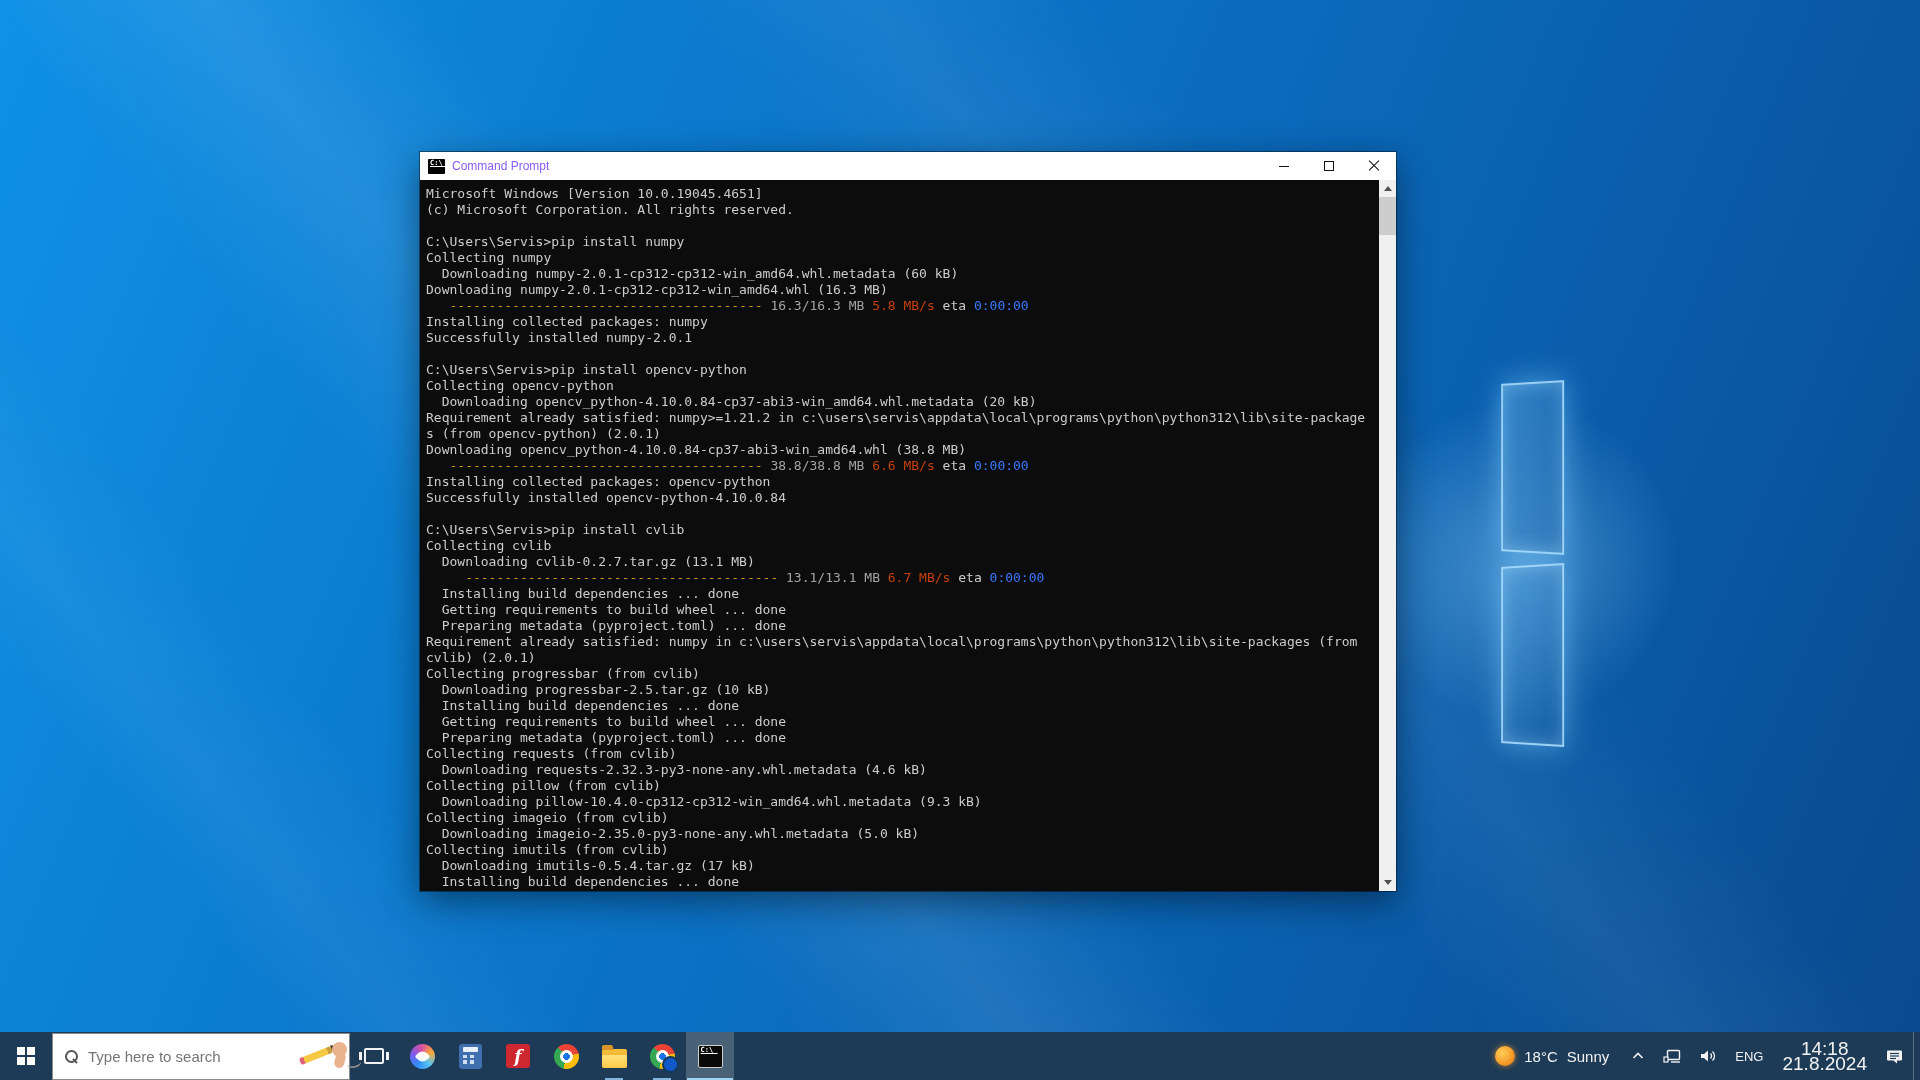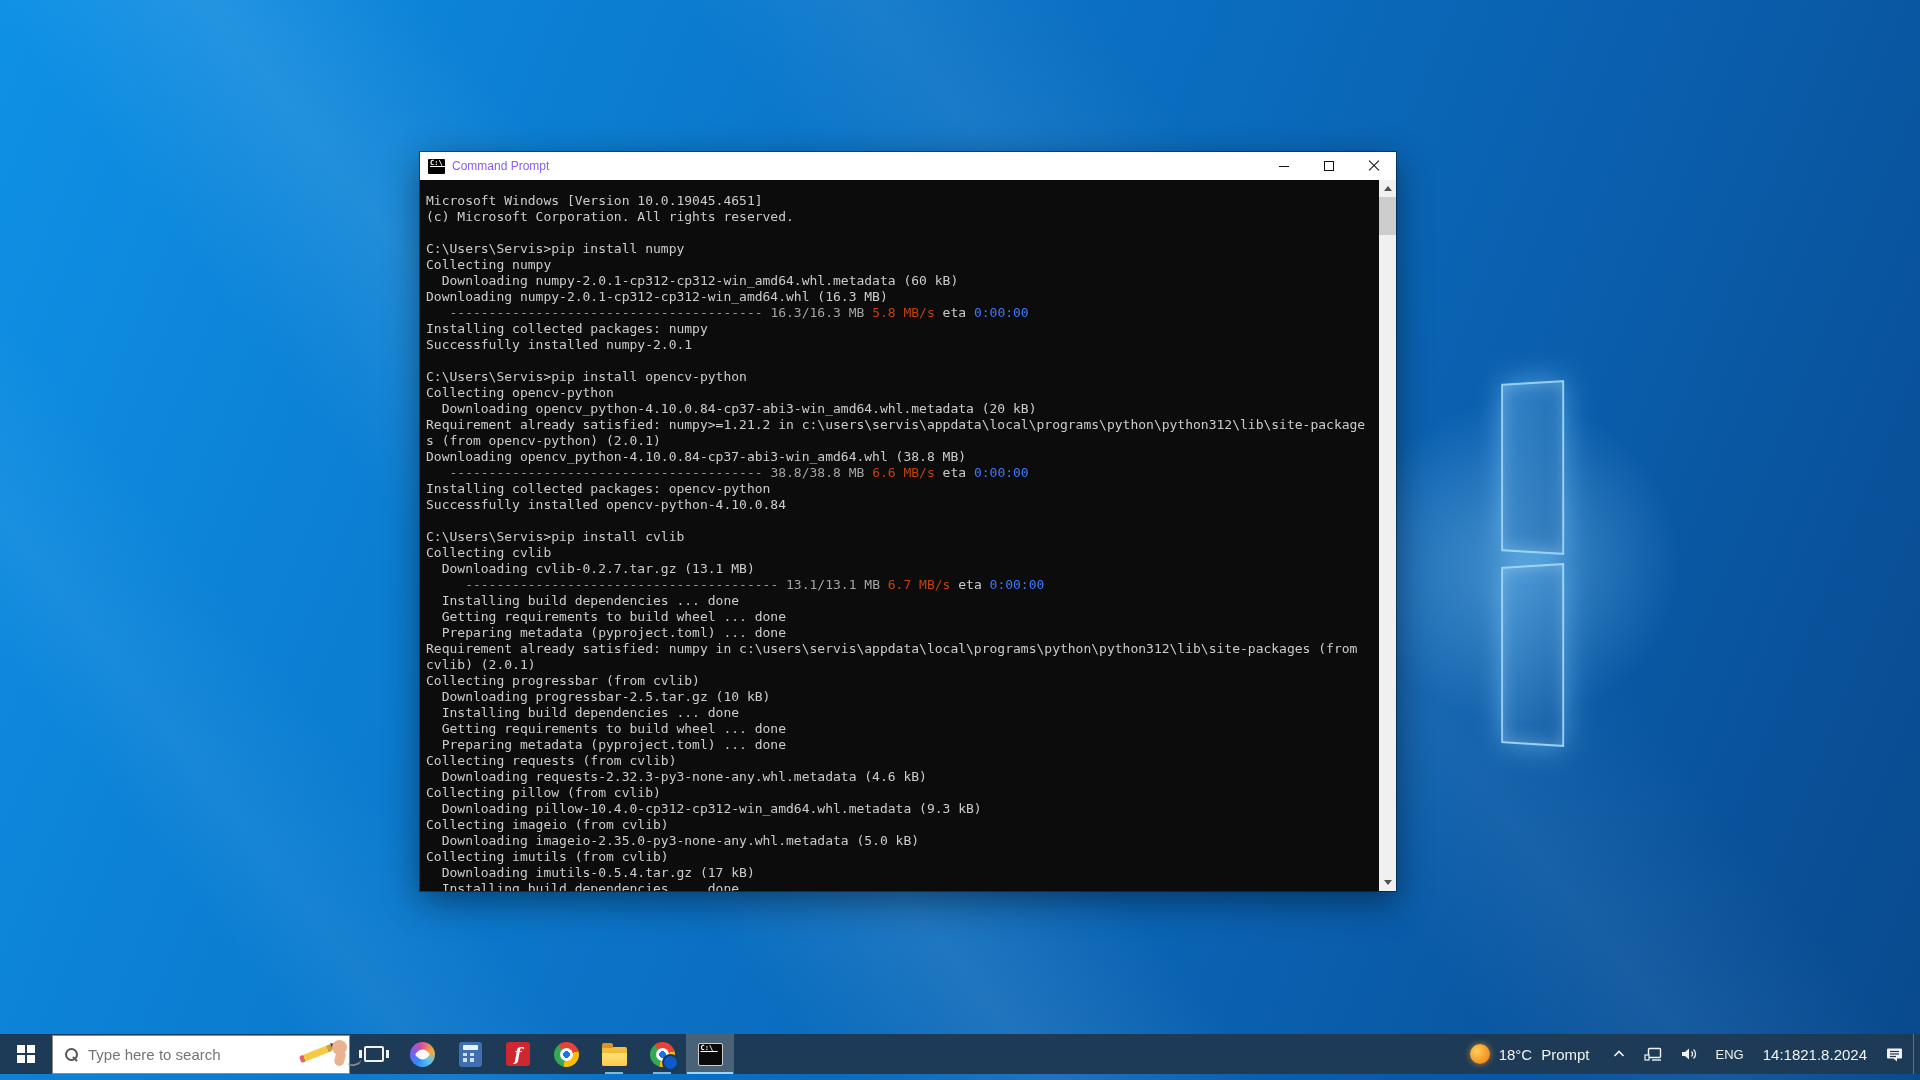--- a/index.html
+++ b/index.html
@@ -38,35 +38,35 @@
   .title-text { font-size:12px; color:#8b5cf6; }
   .cap-buttons { margin-left:auto; display:flex; height:100%; }
   .cap-btn { width:45px; height:100%; display:flex; align-items:center; justify-content:center; }
   .gl-min { width:10px; height:1px; background:#111; display:block; }
   .gl-max { width:10px; height:10px; border:1px solid #111; display:block; }
   .gl-close { position:relative; width:12px; height:12px; display:block; }
   .gl-close::before,.gl-close::after { content:""; position:absolute; left:-1px; top:5px; width:14px; height:1px; background:#111; }
   .gl-close::before { transform:rotate(45deg); } .gl-close::after { transform:rotate(-45deg); }
 
   .terminal { position:absolute; top:28px; left:0; right:0; bottom:0; background:#0c0c0c;
-    padding:13px 20px 0 6px; font:13px/16px "DejaVu Sans Mono",monospace; color:#cccccc;
+    padding:6px 20px 0 6px; font:13px/16px "DejaVu Sans Mono",monospace; color:#cccccc;
     white-space:pre; overflow:hidden; }
   .tline { height:16px; }
   .c-fg{color:#cccccc} .c-y{color:#c19c00} .c-g{color:#a3a3a3} .c-r{color:#c2410c} .c-b{color:#3b78ff}
 
   
   .sbar { position:absolute; top:28px; right:0; bottom:0; width:17px; background:#f0f0f0; }
   .sb-btn { position:absolute; left:0; width:17px; height:17px; background:#f0f0f0; display:flex; align-items:center; justify-content:center; }
   .sb-btn.up{ top:0; } .sb-btn.down{ bottom:0; }
   .tri-up { width:0; height:0; border-left:4px solid transparent; border-right:4px solid transparent; border-bottom:5px solid #505050; }
   .tri-down { width:0; height:0; border-left:4px solid transparent; border-right:4px solid transparent; border-top:5px solid #505050; }
   .sb-thumb { position:absolute; top:17px; left:0; width:17px; height:38px; background:#cdcdcd; }
 
   
-  .taskbar { position:absolute; left:0; bottom:6px; width:1920px; height:40px; background:#1d3b57;
+  .taskbar { position:absolute; left:0; bottom:0; width:1920px; height:48px; background:#1d3b57;
     display:flex; align-items:stretch; z-index:10; }
   .tb-start { width:52px; display:flex; align-items:center; justify-content:center; }
   .win-logo { position:relative; width:18px; height:18px; }
   .win-logo::before { content:""; position:absolute; top:0; left:0; width:8px; height:8px; background:#fff;
     box-shadow:10px 0 0 #fff, 0 10px 0 #fff, 10px 10px 0 #fff; }
 
   .tb-search { width:298px; background:#fff; border:1px solid #8a8a8a; margin:1px 0 0 0; display:flex;
     align-items:center; padding:0 8px 0 12px; gap:10px; position:relative; }
   .mag { position:relative; width:13px; height:13px; flex:0 0 auto; }
   .mag::before { content:""; position:absolute; top:0; left:0; width:9px; height:9px; border:2px solid #555; border-radius:50%; }
@@ -123,21 +123,21 @@
     background:linear-gradient(180deg,#ffe27a,#ffc94a); border-radius:1px 1px 2px 2px; }
 
   .icon-command-prompt { width:25px; height:23px; background:#0a0a0a; border:1px solid #cfcfcf; border-radius:2px; }
 
   .tb-tray { margin-left:auto; display:flex; align-items:center; height:100%; color:#f2f2f2; }
   .tray-item { height:100%; display:flex; align-items:center; padding:0 9px; font-size:15px; }
   .weather { gap:9px; padding:0 13px; }
   .sun { width:20px; height:20px; border-radius:50%; background:radial-gradient(circle at 35% 35%, #ffcf57, #f28a1e 75%); box-shadow:0 0 6px rgba(250,160,40,.7); }
   .weather .txt { display:flex; gap:9px; }
   .lang { font-size:13px; }
-  .clock { justify-content:center; font-size:15px; line-height:15px; text-align:center; padding:0 10px; }
+  .clock { flex-direction:column; justify-content:center; font-size:19px; line-height:15px; text-align:center; padding:0 10px; }
   .show-desktop { width:7px; height:100%; border-left:1px solid rgba(255,255,255,.28); }
   .tray-svg { display:block; }
 </style>
 </head>
 <body>
 
 <div class="desktop">
   <div class="beams"></div>
   <div class="logo-pane top"></div>
   <div class="logo-pane bottom"></div>
@@ -224,21 +224,21 @@
         </div>
         <div class="run-ind active"></div>
       </div>
     </div>
 
   <div class="tb-tray">
     <div class="tray-item weather">
       <span class="sun"></span>
       <span class="txt">
         <span>18°C</span>
-        <span>Prompt</span>
+        <span>Sunny</span>
       </span>
     </div>
 
     <div class="tray-item">
       <svg class="tray-svg" width="14" height="14" viewBox="0 0 14 14">
         <polyline points="2.5,9 7,4.5 11.5,9" fill="none" stroke="#f2f2f2" stroke-width="1.6"></polyline>
       </svg>
     </div>
 
     <div class="tray-item">

